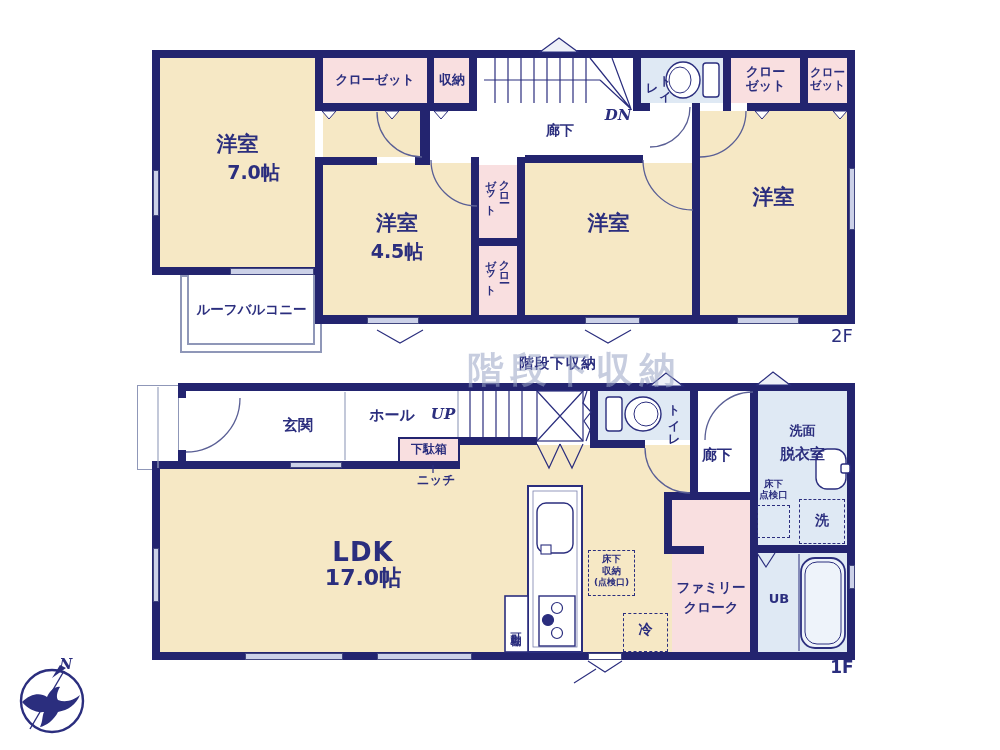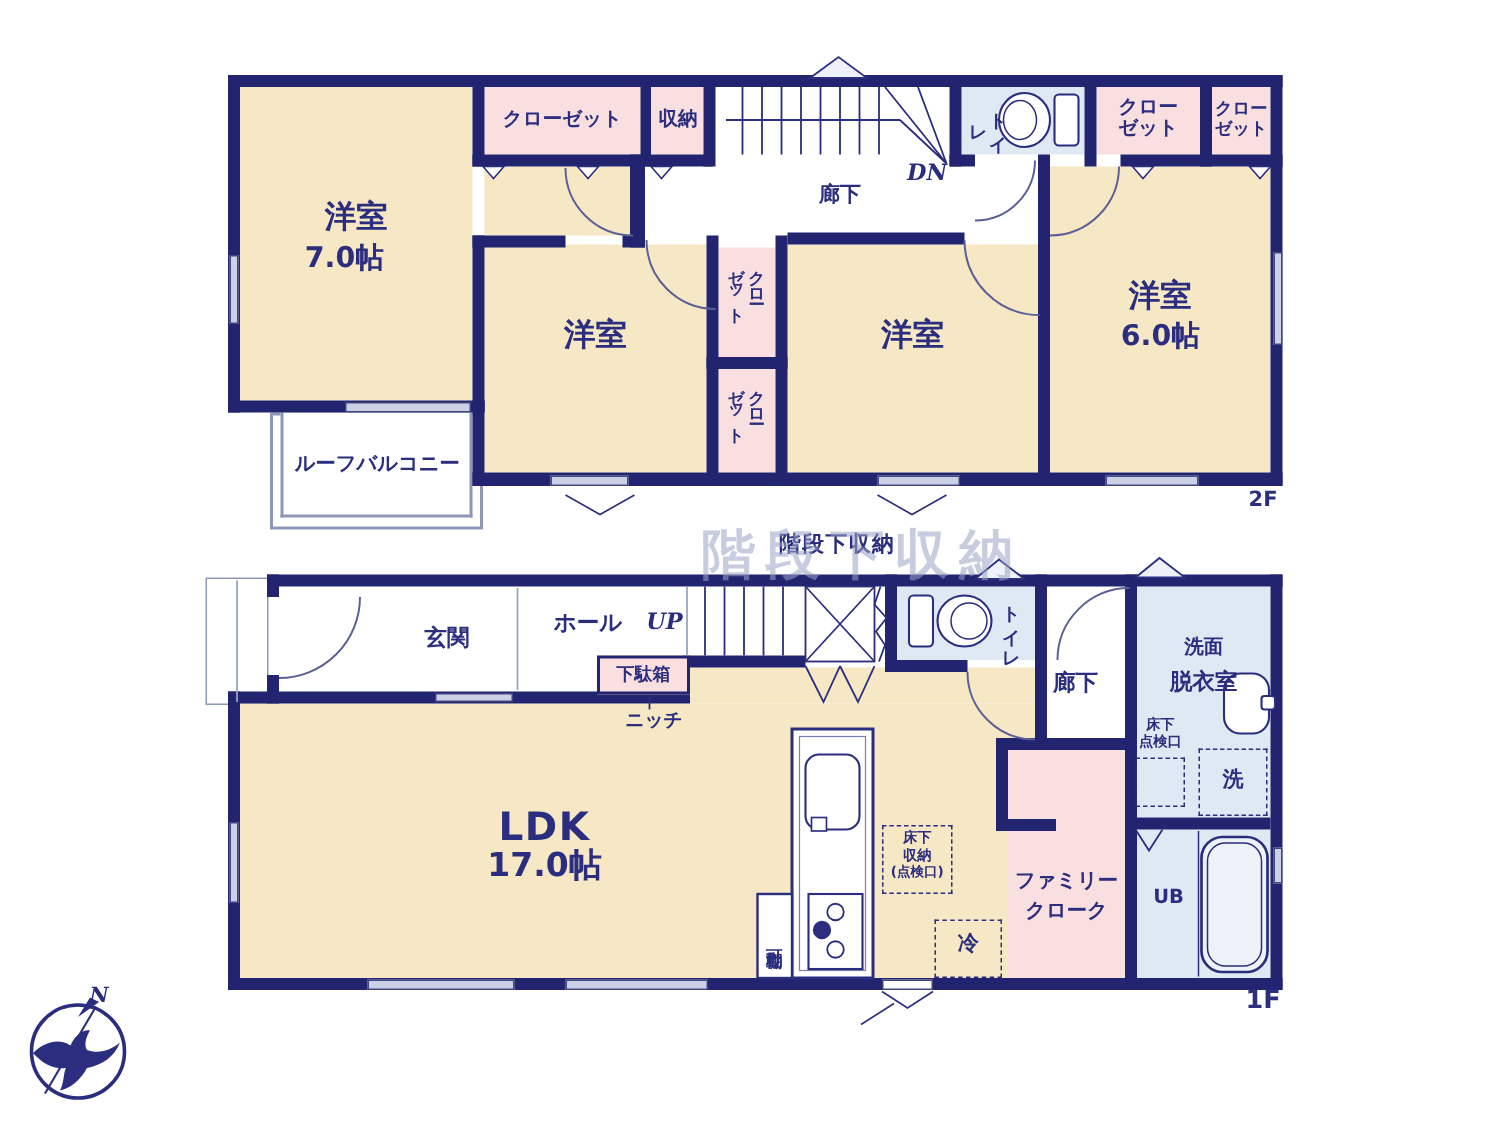--- a/index.html
+++ b/index.html
@@ -202,21 +202,21 @@
 
     <g>
       <circle cx="52" cy="701" r="31" stroke="#2b2e7e" stroke-width="2.4" fill="none"></circle>
       <path d="M30 729L64 671" stroke="#2b2e7e" stroke-width="1.4"></path>
       <path d="M66 668L52 678L60 665Z" fill="#2b2e7e"></path>
       <path d="M22 702C30 694 40 692 47 697C50 690 56 686 60 687C57 692 56 697 58 700C66 703 74 700 80 695C76 705 68 710 58 712C54 720 46 726 40 727C43 721 42 716 44 712C36 713 28 709 22 702Z" fill="#2b2e7e"></path>
     </g>
   </svg>
 
   <div class="lbl" style="left:160px;top:133px;width:155px;font-size:21px;">洋室</div>
-  <div class="lbl" style="left:152px;top:162px;width:155px;font-size:19px;">7.0帖</div>
+  <div class="lbl" style="left:176px;top:162px;width:155px;font-size:19px;">7.0帖</div>
   <div class="lbl" style="left:323px;top:73px;width:104px;font-size:13px;">クローゼット</div>
   <div class="lbl" style="left:432px;top:73px;width:40px;font-size:13px;">収納</div>
   <div class="lbl vtxt" style="left:645px;top:61px;height:42px;font-size:12px;">トイレ</div>
   <div class="lbl" style="left:530px;top:123px;width:60px;font-size:14px;">廊下</div>
   <div class="lbl ital" style="left:596px;top:107px;width:44px;font-size:15px;">DN</div>
   <div class="lbl" style="left:731px;top:65px;width:69px;font-size:13px;">
     <span>クロー</span><br>
     <span>ゼット</span>
   </div>
   <div class="lbl" style="left:806px;top:66px;width:43px;font-size:11.5px;">
@@ -225,25 +225,25 @@
   </div>
   <div class="vclo" style="left:483px;top:172px;height:62px;font-size:11px;">
     <span>クロー</span>
     <span>ゼット</span>
   </div>
   <div class="vclo" style="left:483px;top:252px;height:62px;font-size:11px;">
     <span>クロー</span>
     <span>ゼット</span>
   </div>
   <div class="lbl" style="left:323px;top:212px;width:148px;font-size:21px;">洋室</div>
+  <div class="lbl" style="left:323px;top:241px;width:148px;font-size:19px;">4.5帖</div>
   <div class="lbl" style="left:525px;top:212px;width:167px;font-size:21px;">洋室</div>
   <div class="lbl" style="left:700px;top:186px;width:147px;font-size:21px;">洋室</div>
-  <div class="lbl" style="left:700px;top:214px;width:147px;font-size:19px;">6.0帖</div>
   <div class="lbl" style="left:184px;top:302px;width:135px;font-size:13.5px;">ルーフバルコニー</div>
-  <div class="lbl" style="left:824px;top:326px;width:36px;font-size:14px;font-weight:700;">2F</div>
+  <div class="lbl" style="left:824px;top:326px;width:36px;font-size:18px;font-weight:400;">2F</div>
 
   <div class="wm" style="left:425px;top:346px;width:300px;font-size:36px;">階段下収納</div>
   <div class="lbl" style="left:483px;top:356px;width:150px;font-size:14.5px;letter-spacing:1px;">階段下収納</div>
   <div class="lbl" style="left:258px;top:417px;width:80px;font-size:15px;">玄関</div>
   <div class="lbl" style="left:360px;top:407px;width:64px;font-size:15px;">ホール</div>
   <div class="lbl ital" style="left:428px;top:406px;width:30px;font-size:15px;">UP</div>
   <div class="lbl" style="left:400px;top:443px;width:58px;font-size:12px;">下駄箱</div>
   <div class="lbl" style="left:408px;top:473px;width:56px;font-size:12.5px;">ニッチ</div>
   <div class="lbl vtxt" style="left:667px;top:394px;height:48px;font-size:12px;">トイレ</div>
   <div class="lbl" style="left:692px;top:447px;width:50px;font-size:15px;">廊下</div>

